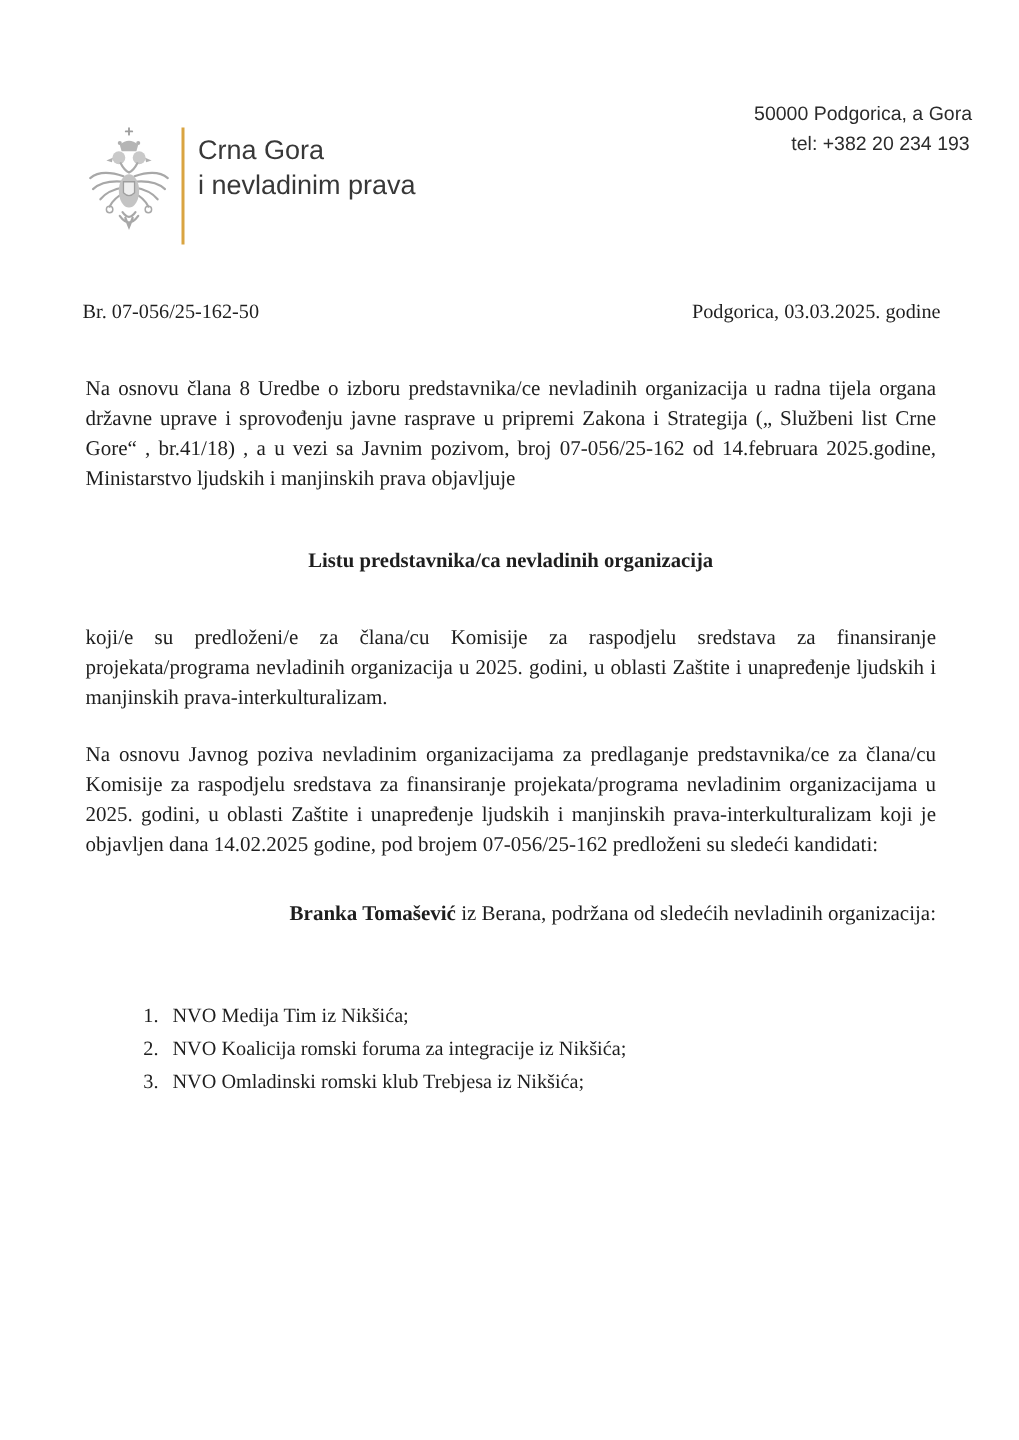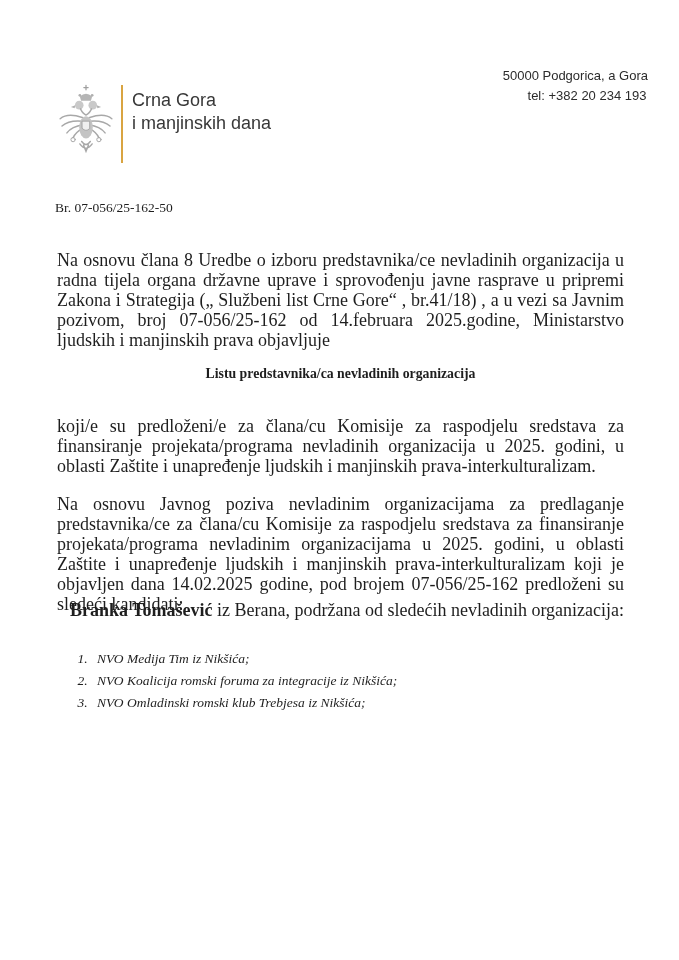--- a/index.html
+++ b/index.html
@@ -42,38 +42,38 @@
   
   .meta-row {
     left: 55px; top: 200px; width: 572px;
     display: flex; justify-content: space-between;
     font-size: 13.5px;
   }
 
   
   .para {
     left: 57px; width: 567px;
-    font-size: 18px; line-height: 20px;
+    font-size: 14px; line-height: 20px;
     text-align: justify;
   }
   .p1 { top: 250px; }
   .doc-title {
     left: 57px; top: 366px; width: 567px;
     text-align: center; font-weight: bold; font-size: 13.8px;
   }
   .p2 { top: 416px; }
   .p3 { top: 494px; }
   .candidate { top: 600px; text-align: right; }
   .candidate b { font-weight: bold; }
 
   .ngo-list {
     left: 57px; top: 648px; width: 567px;
     font-size: 13.5px;
   }
-  .ngo-list ol { margin: 0; padding-left: 34px; font-style: italic; }
+  .ngo-list ol { margin: 18px; padding-left: 34px; }
   .ngo-list li { line-height: 22px; padding-left: 6px; }
 </style>
 </head>
 <body>
 
 <div class="abs logo-group">
   <svg class="crest" viewBox="0 0 100 130" fill="none" stroke="#9e9e9e" stroke-width="2.4" stroke-linecap="round">
 
     <path d="M50 4 v7 M46.5 7.5 h7" stroke-width="2"></path>
     <path d="M40 22 q10 -9 20 0 l-2 7 h-16 z" fill="#b5b5b5" stroke="none"></path>
@@ -95,31 +95,32 @@
     <path d="M44 62 h12 v12 q-6 6 -12 0 z" fill="#efefef" stroke="#9e9e9e" stroke-width="1.4"></path>
 
     <path d="M43 95 q7 10 14 0 M40 99 q10 14 20 0 M46 101 l4 10 4 -10" stroke="#a8a8a8"></path>
 
     <circle cx="29" cy="92" r="3.5" stroke="#a8a8a8" stroke-width="1.6"></circle>
     <circle cx="71" cy="92" r="3.5" stroke="#a8a8a8" stroke-width="1.6"></circle>
   </svg>
   <div class="gold-divider"></div>
   <div class="org-block">
     <div>Crna Gora</div>
-    <div>i manjinskih dana</div>
+    <div>i nevladinim prava</div>
   </div>
 </div>
 
 <div class="abs address-block">
   <div class="addr-l2">50000 Podgorica, a Gora</div>
   <div class="addr-tel">tel: +382 20 234 193</div>
 </div>
 
 <div class="abs meta-row">
   <span>Br. 07-056/25-162-50</span>
+  <span>Podgorica, 03.03.2025. godine</span>
 </div>
 
 <div class="abs para p1">Na osnovu člana 8 Uredbe o izboru predstavnika/ce nevladinih organizacija u radna tijela organa državne uprave i sprovođenju javne rasprave u pripremi Zakona i Strategija („ Službeni list Crne Gore“ , br.41/18) ,  a u vezi sa Javnim pozivom, broj 07-056/25-162 od 14.februara 2025.godine, Ministarstvo ljudskih i manjinskih prava objavljuje</div>
 
 <div class="abs doc-title">Listu predstavnika/ca nevladinih organizacija</div>
 
 <div class="abs para p2">koji/e su predloženi/e za člana/cu Komisije za raspodjelu sredstava za finansiranje projekata/programa nevladinih organizacija u 2025. godini, u oblasti Zaštite i unapređenje ljudskih i manjinskih prava-interkulturalizam.</div>
 
 <div class="abs para p3">Na osnovu Javnog poziva nevladinim organizacijama za predlaganje predstavnika/ce za člana/cu Komisije za raspodjelu sredstava za finansiranje projekata/programa nevladinim organizacijama u 2025. godini, u oblasti Zaštite i unapređenje ljudskih i manjinskih prava-interkulturalizam koji je objavljen dana 14.02.2025 godine, pod brojem 07-056/25-162 predloženi su sledeći kandidati:</div>
 

